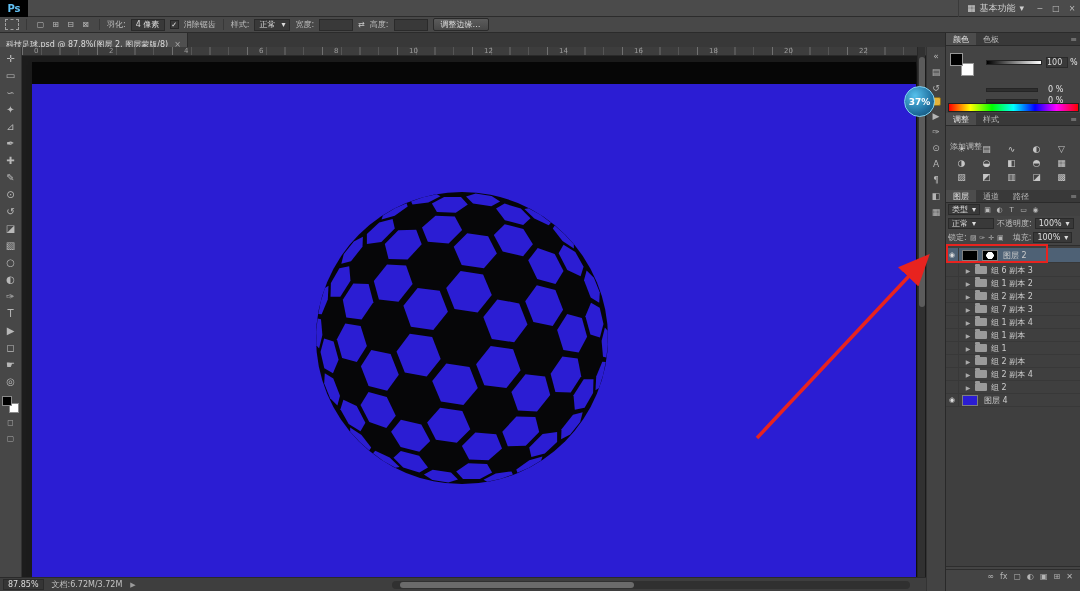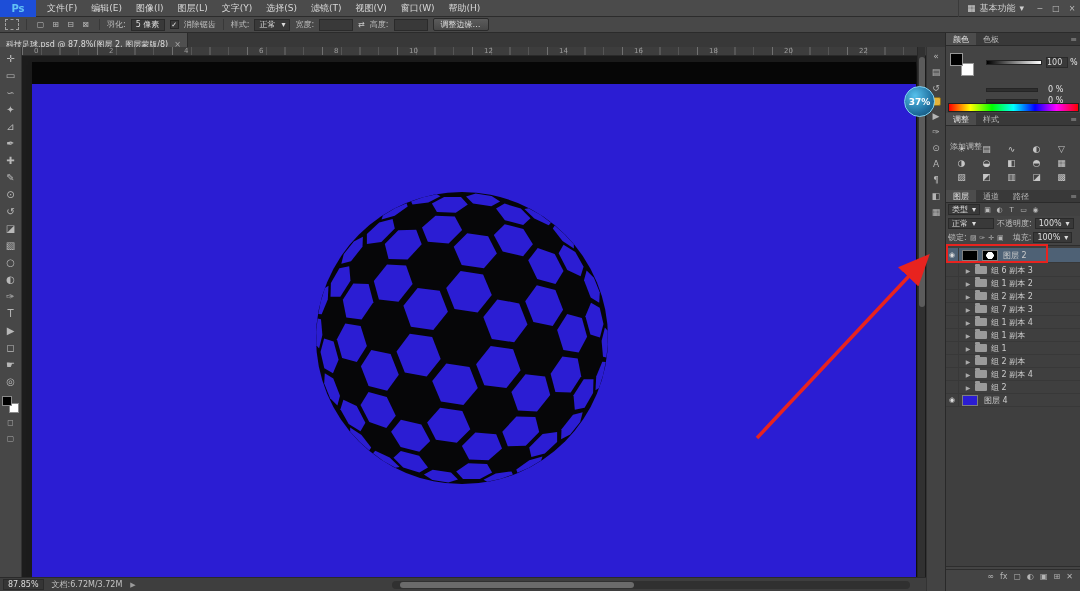--- a/index.html
+++ b/index.html
@@ -1,21 +1,21 @@
 <!DOCTYPE html>
 <html><head>
 <meta charset="utf-8">
 <style>
   *{margin:0;padding:0;box-sizing:border-box}
   html,body{width:1080px;height:591px;overflow:hidden}
   body{position:relative;background:#454545;font-family:"DejaVu Sans","Liberation Sans",sans-serif;font-size:9px;color:#cfcfcf}
 
   
   .menubar{position:absolute;left:0;top:0;width:1080px;height:17px;background:#4b4b4b;border-bottom:1px solid #2c2c2c;display:flex;align-items:center}
-  .ps-logo{width:36px;height:17px;background:#1d4ed8;color:#62c2f5;font-weight:bold;display:flex;align-items:center;justify-content:center;font-size:10px}
+  .ps-logo{width:28px;height:17px;background:#000000;color:#62c2f5;font-weight:bold;display:flex;align-items:center;justify-content:center;font-size:10px}
   .menus{display:flex;align-items:center;margin-left:4px}
   .menu-item{padding:0 7px;line-height:17px;font-size:9px;color:#d8d8d8;cursor:default}
   .ws{margin-left:auto;display:flex;align-items:center;gap:4px;padding:0 8px;border-left:1px solid #3a3a3a;height:17px}
   .winctl{display:flex}
   .winctl span{width:16px;text-align:center;line-height:17px;color:#bdbdbd;font-size:8px}
 
   
   .optionsbar{position:absolute;left:0;top:17px;width:1080px;height:16px;background:#484848;border-bottom:1px solid #2b2b2b;display:flex;align-items:center;font-size:8px;gap:5px;padding-left:5px;color:#c9c9c9}
   .opt-sep{width:1px;height:11px;background:#383838;margin:0 2px}
   .opt-toolicon{width:14px;height:11px;border:1px dashed #9f9f9f}
@@ -107,32 +107,20 @@
 
   
   .redbox{position:absolute;left:946px;top:244px;width:102px;height:19px;border:2px solid #e8231f;z-index:45}
   .arrowsvg{position:absolute;left:0;top:0;width:1080px;height:591px;z-index:40;pointer-events:none}
 </style>
 </head>
 <body>
 
 <div class="menubar">
   <div class="ps-logo">Ps</div>
-  <div class="menus">
-      <div class="menu-item">文件(F)</div>
-      <div class="menu-item">编辑(E)</div>
-      <div class="menu-item">图像(I)</div>
-      <div class="menu-item">图层(L)</div>
-      <div class="menu-item">文字(Y)</div>
-      <div class="menu-item">选择(S)</div>
-      <div class="menu-item">滤镜(T)</div>
-      <div class="menu-item">视图(V)</div>
-      <div class="menu-item">窗口(W)</div>
-      <div class="menu-item">帮助(H)</div>
-    </div>
   <div class="ws">
     <span>▦</span>
     <span>基本功能</span>
     <span>▾</span>
   </div>
   <div class="winctl">
     <span>─</span>
     <span>□</span>
     <span>×</span>
   </div>
@@ -142,21 +130,21 @@
   <span class="opt-toolicon"></span>
   <span class="opt-sep"></span>
   <span class="mode-icons">
       <span>▢</span>
       <span>⊞</span>
       <span>⊟</span>
       <span>⊠</span>
     </span>
   <span class="opt-sep"></span>
   <span class="plabel">羽化:</span>
-  <span class="opt-field">5 像素</span>
+  <span class="opt-field">4 像素</span>
   <span class="cb">✓</span>
   <span class="plabel">消除锯齿</span>
   <span class="opt-sep"></span>
   <span class="plabel">样式:</span>
   <span class="opt-select">
       <span>正常</span>
       <span>▾</span>
     </span>
   <span class="plabel">宽度:</span>
   <span class="opt-field"></span>

